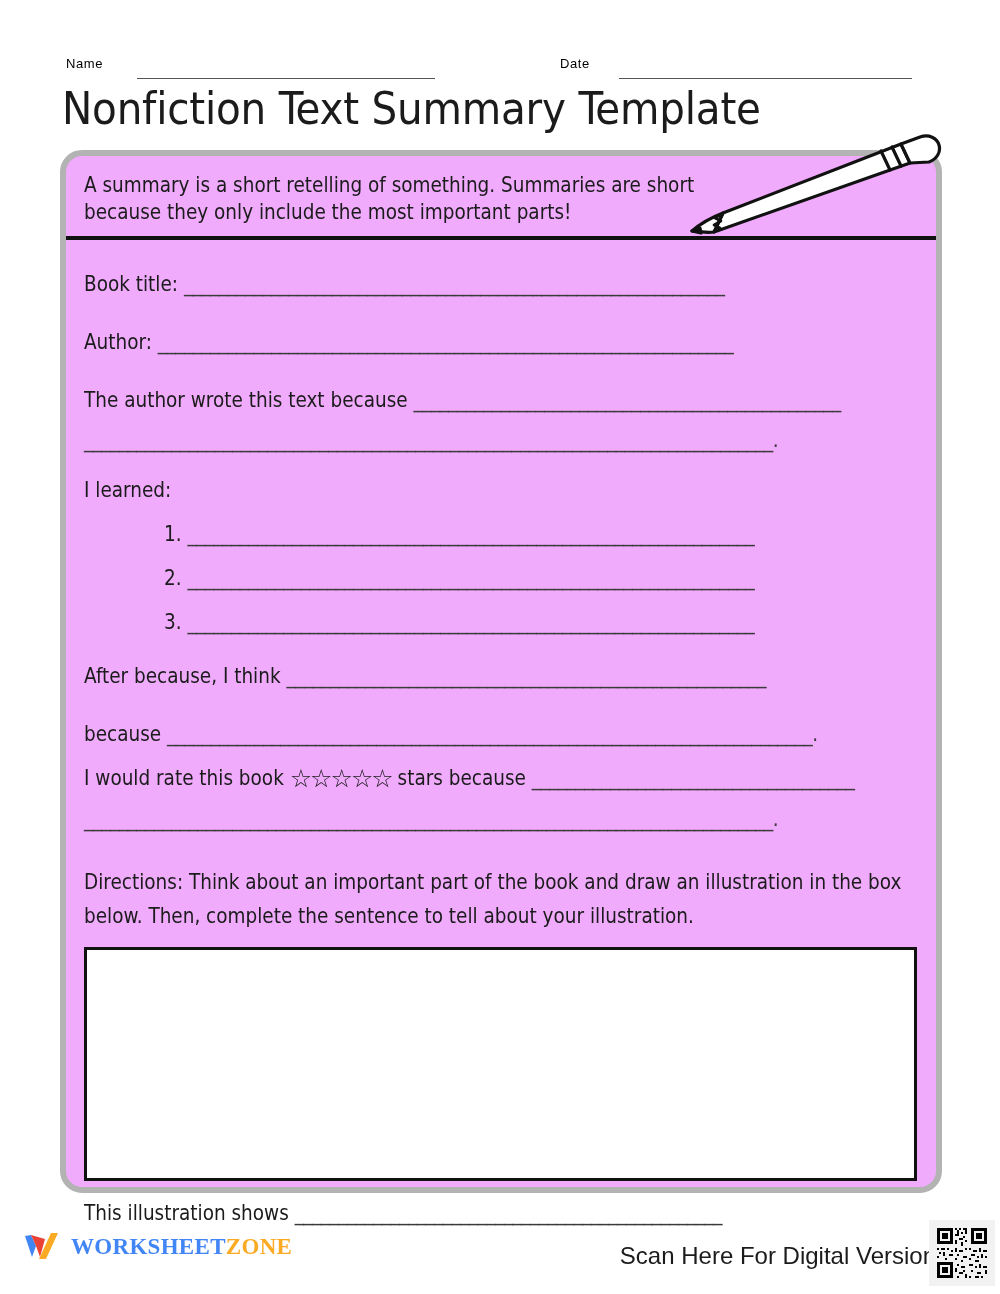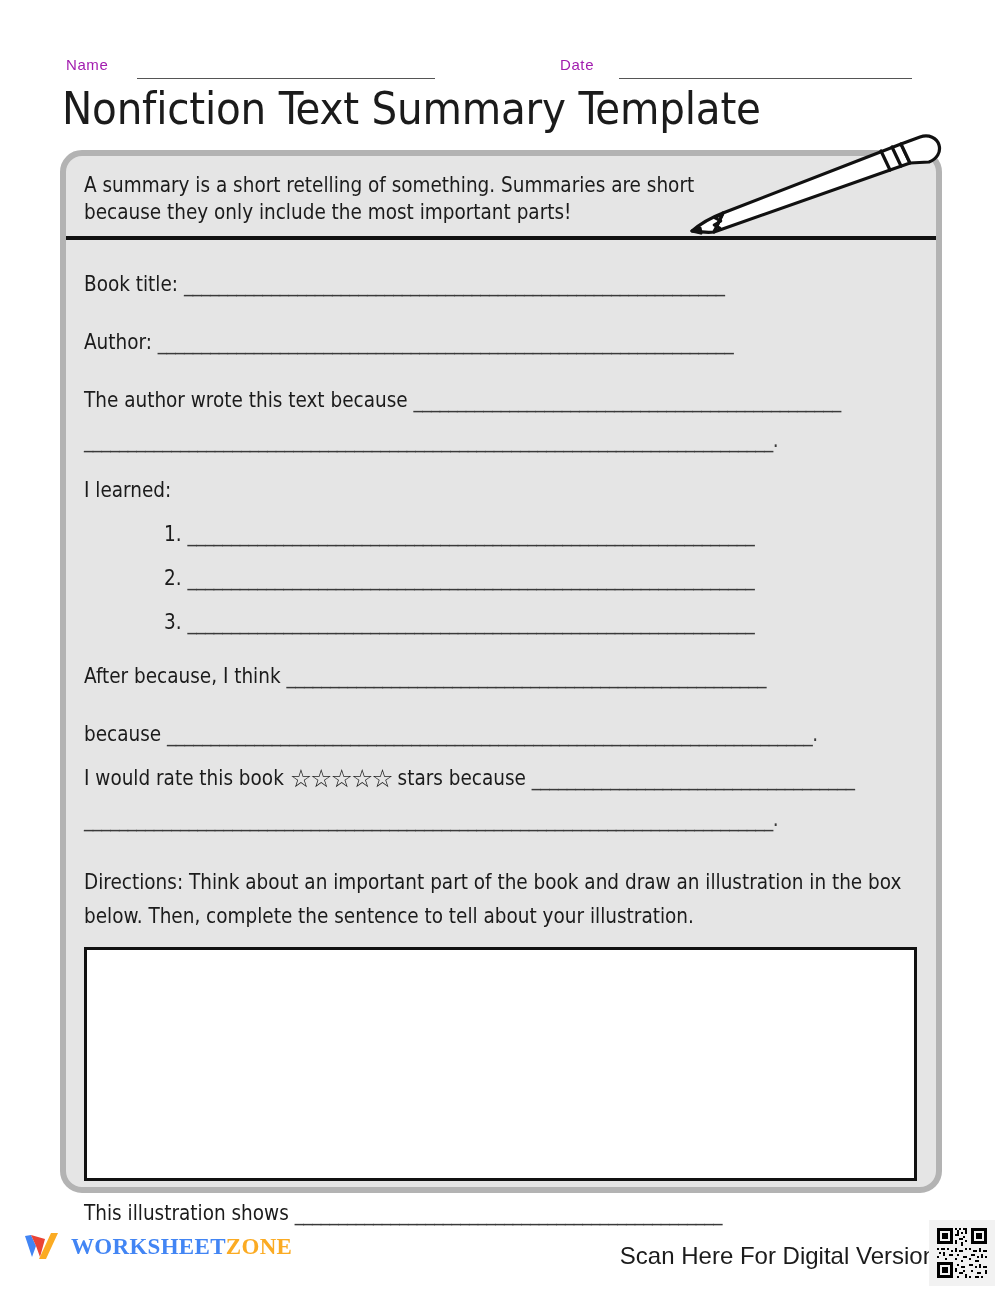--- a/index.html
+++ b/index.html
@@ -19,23 +19,23 @@
   
   .header-row {
     position: absolute;
     top: 56px;
     left: 0;
     width: 1000px;
     height: 30px;
   }
   .hdr-label {
     position: absolute;
-    font-size: 15px;
+    font-size: 13px;
     letter-spacing: 0.6px;
-    color: #a21caf;
+    color: #000000;
     top: 0;
   }
   .hdr-name-label { left: 66px; }
   .hdr-date-label { left: 560px; }
   .hdr-rule {
     position: absolute;
     top: 22px;
     height: 0;
     border-bottom: 1px solid #555;
   }
@@ -58,21 +58,21 @@
 
   
   .card {
     position: absolute;
     left: 60px;
     top: 150px;
     width: 882px;
     height: 1043px;
     border: 6px solid #b3b3b3;
     border-radius: 22px;
-    background: #e5e5e5;
+    background: #f0abfc;
     box-sizing: border-box;
   }
 
   .intro {
     position: absolute;
     left: 18px;
     top: 16px;
     width: 660px;
     font-size: 20.5px;
     line-height: 27px;

